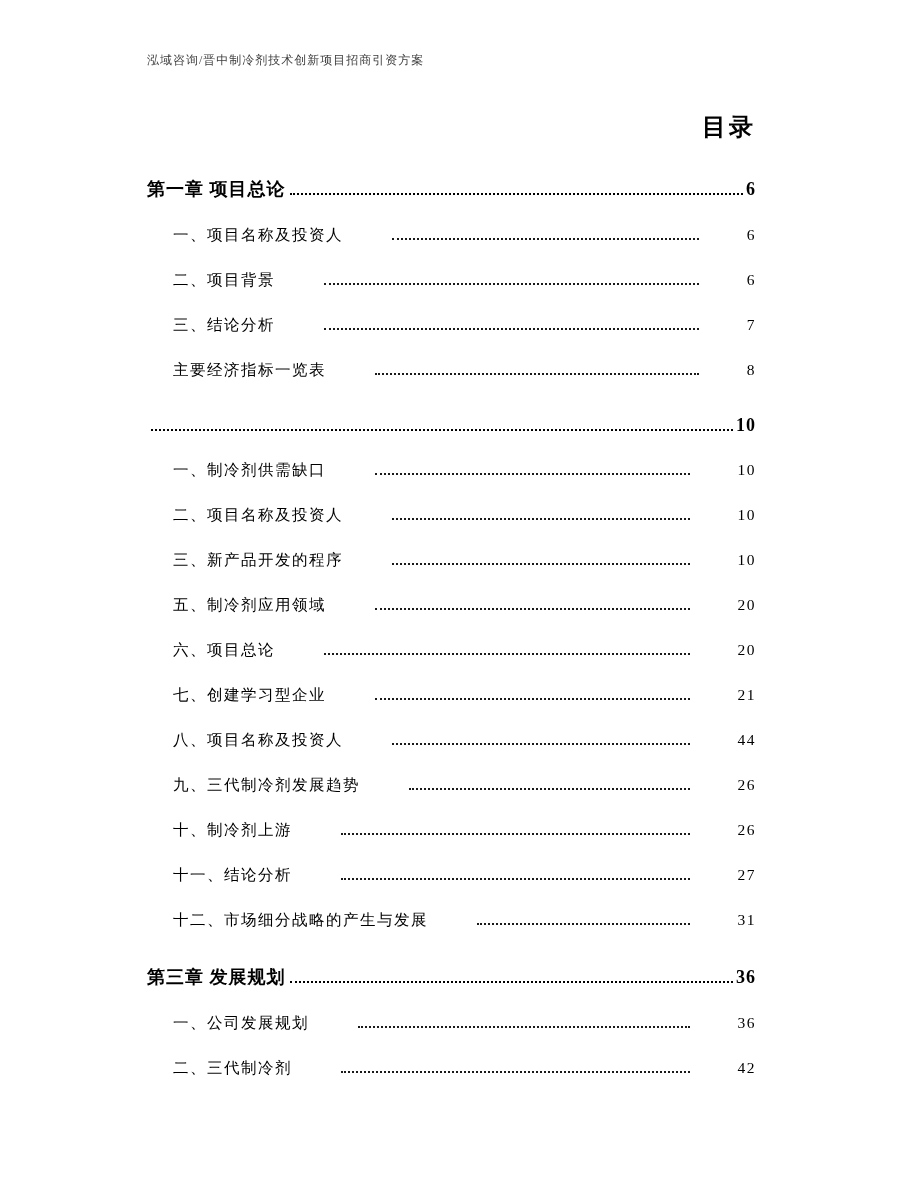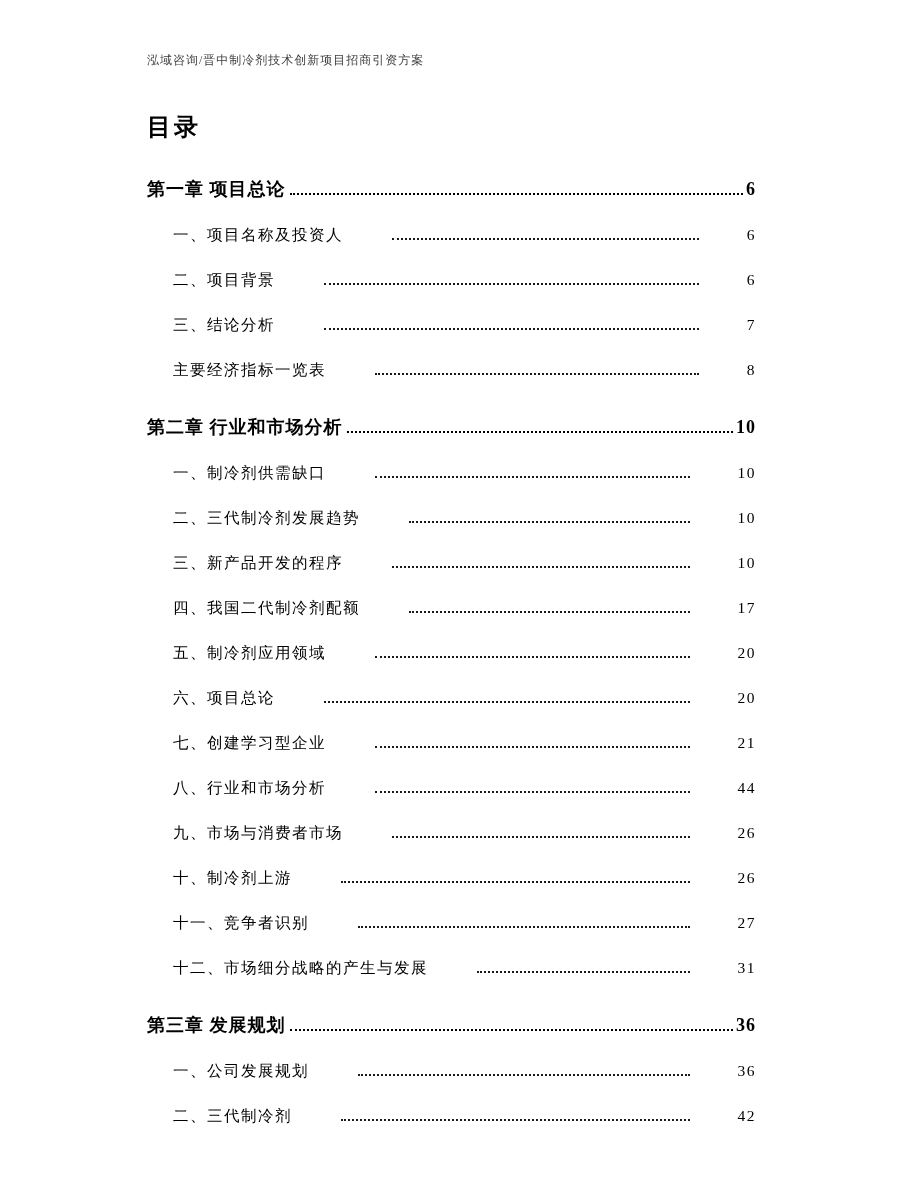--- a/index.html
+++ b/index.html
@@ -15,21 +15,21 @@
     overflow: hidden;
     position: relative;
   }
   .doc-header {
     font-size: 12px;
     color: #3d3d3d;
     letter-spacing: 1px;
     margin: 0 0 42px 0;
   }
   .toc-title {
-    text-align: left;
+    text-align: right;
     font-size: 24px;
     font-weight: bold;
     letter-spacing: 3px;
     margin: 0 0 14px 0;
   }
   .toc-list { width: 100%; }
   .toc-row {
     display: flex;
     align-items: baseline;
     width: 100%;
@@ -86,76 +86,70 @@
         <span class="label">三、结论分析</span>
         <span class="dots"></span>
         <span class="pagenum">7</span>
       </div>
       <div class="toc-row item-row">
         <span class="label">主要经济指标一览表</span>
         <span class="dots"></span>
         <span class="pagenum">8</span>
       </div>
       <div class="toc-row chapter-row">
-        <span class="label">第二章 行业和市场分析</span>
         <span class="dots"></span>
         <span class="pagenum">10</span>
       </div>
       <div class="toc-row item-row">
         <span class="label">一、制冷剂供需缺口</span>
         <span class="dots"></span>
         <span class="pagenum">10</span>
       </div>
       <div class="toc-row item-row">
-        <span class="label">二、三代制冷剂发展趋势</span>
+        <span class="label">二、项目名称及投资人</span>
         <span class="dots"></span>
         <span class="pagenum">10</span>
       </div>
       <div class="toc-row item-row">
         <span class="label">三、新产品开发的程序</span>
         <span class="dots"></span>
         <span class="pagenum">10</span>
-      </div>
-      <div class="toc-row item-row">
-        <span class="label">四、我国二代制冷剂配额</span>
-        <span class="dots"></span>
-        <span class="pagenum">17</span>
       </div>
       <div class="toc-row item-row">
         <span class="label">五、制冷剂应用领域</span>
         <span class="dots"></span>
         <span class="pagenum">20</span>
       </div>
       <div class="toc-row item-row">
         <span class="label">六、项目总论</span>
         <span class="dots"></span>
         <span class="pagenum">20</span>
       </div>
       <div class="toc-row item-row">
         <span class="label">七、创建学习型企业</span>
         <span class="dots"></span>
         <span class="pagenum">21</span>
       </div>
       <div class="toc-row item-row">
-        <span class="label">八、行业和市场分析</span>
+        <span class="label">八、项目名称及投资人</span>
         <span class="dots"></span>
         <span class="pagenum">44</span>
       </div>
       <div class="toc-row item-row">
-        <span class="label">九、市场与消费者市场</span>
+        <span class="label">九、三代制冷剂发展趋势</span>
         <span class="dots"></span>
         <span class="pagenum">26</span>
       </div>
       <div class="toc-row item-row">
         <span class="label">十、制冷剂上游</span>
         <span class="dots"></span>
         <span class="pagenum">26</span>
       </div>
       <div class="toc-row item-row">
-        <span class="label">十一、竞争者识别</span>
+        <span class="label">十一、结论分析</span>
         <span class="dots"></span>
         <span class="pagenum">27</span>
       </div>
       <div class="toc-row item-row">
         <span class="label">十二、市场细分战略的产生与发展</span>
         <span class="dots"></span>
         <span class="pagenum">31</span>
       </div>
       <div class="toc-row chapter-row">
         <span class="label">第三章 发展规划</span>

